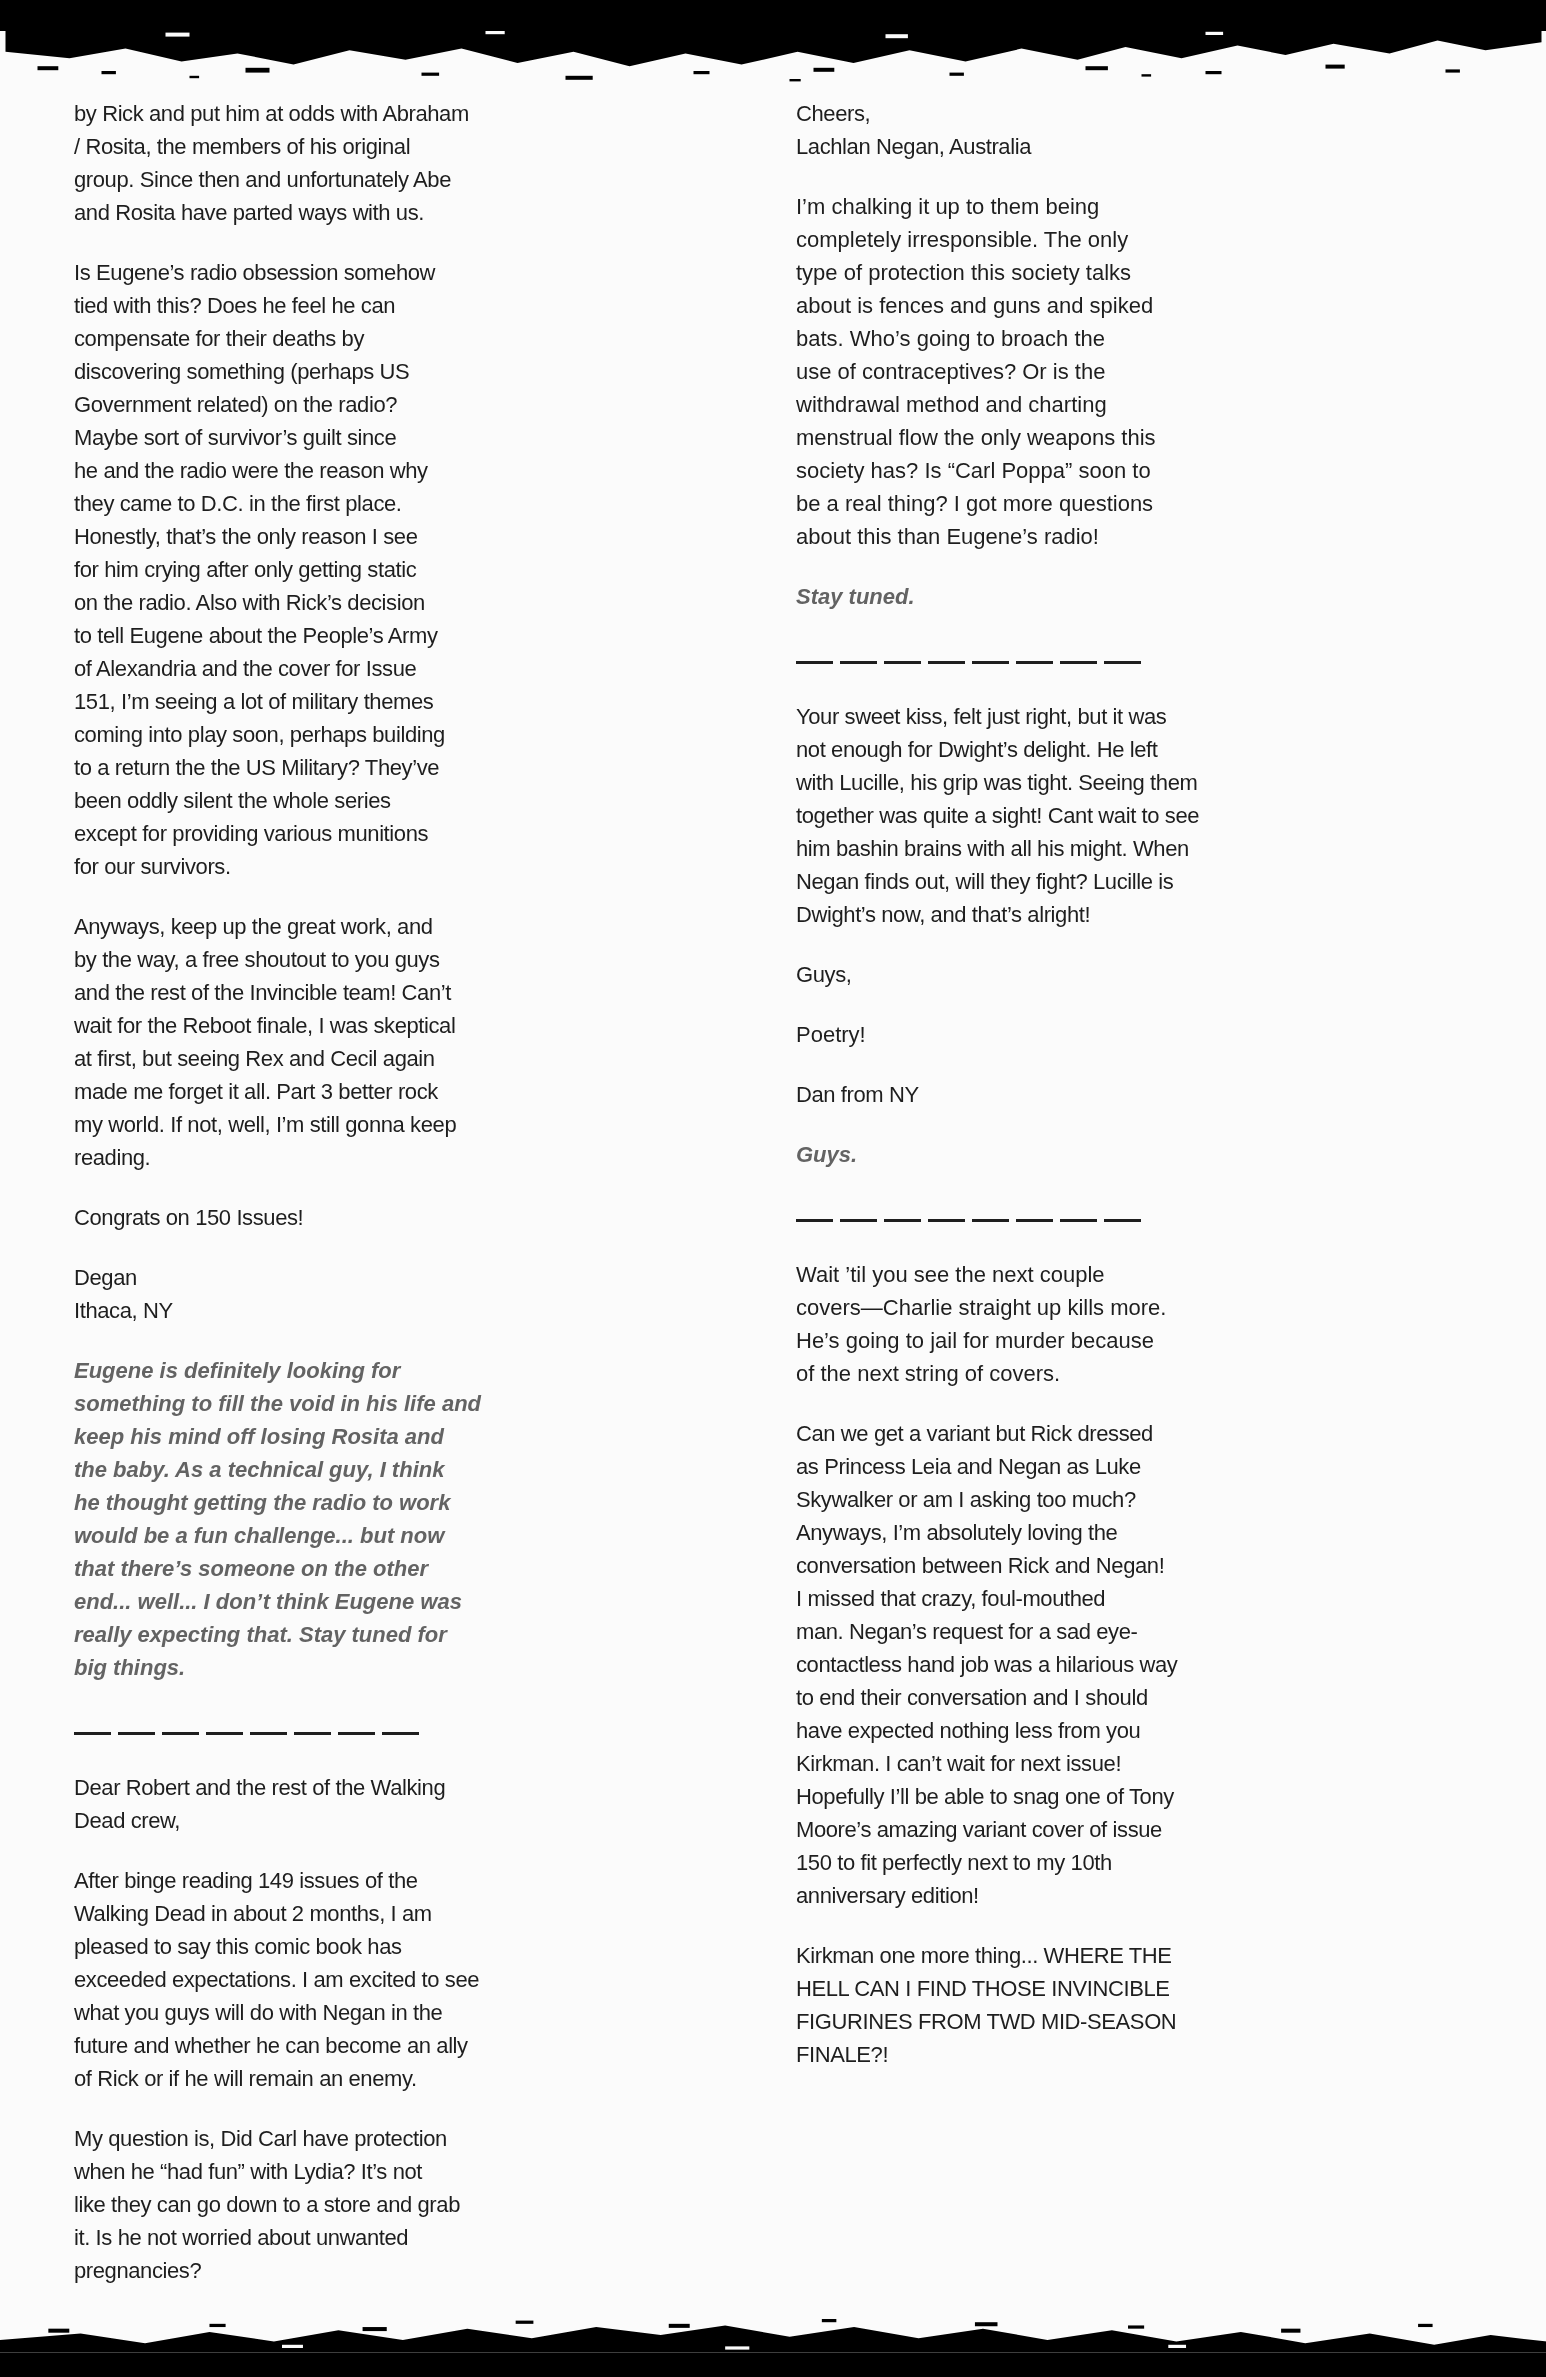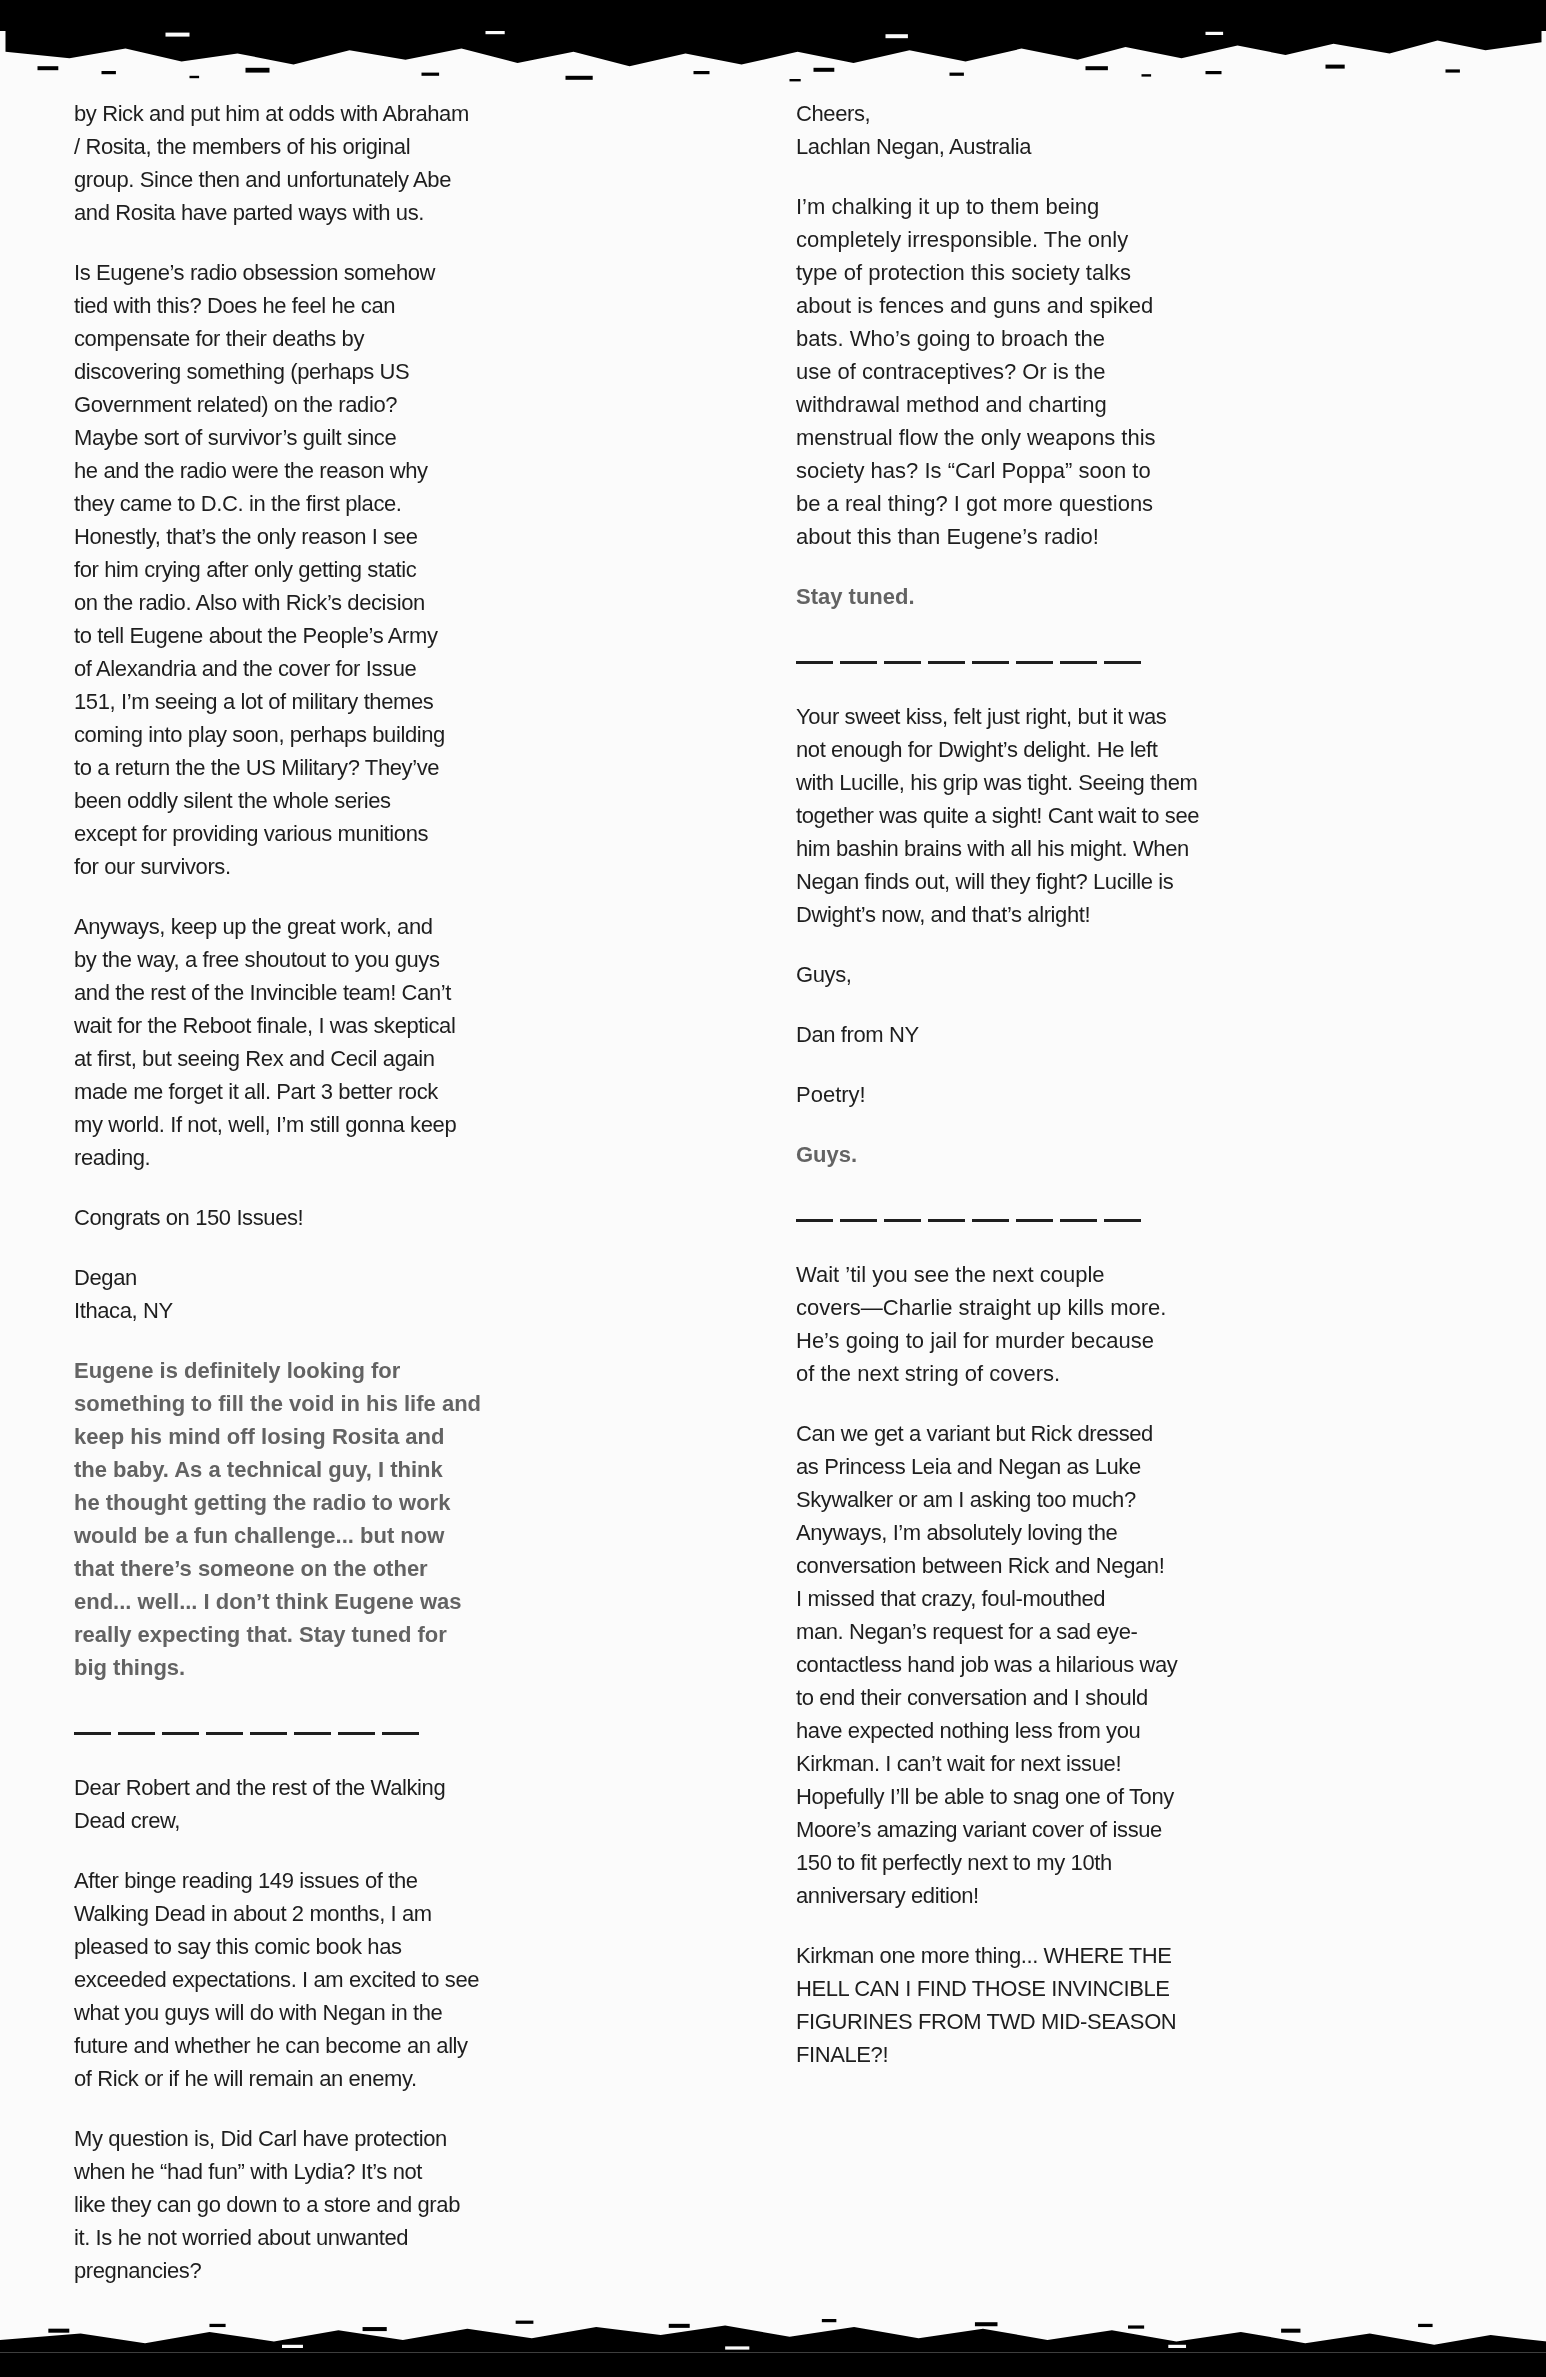--- a/index.html
+++ b/index.html
@@ -39,20 +39,21 @@
   .para{
     white-space:pre-line;
     margin:0 0 27px 0;
   }
   .para.bold{
     font-weight:400;
     letter-spacing:0;
   }
   .para.gray{
     font-weight:700;
+    font-style:italic;
     color:var(--gray);
     letter-spacing:0;
   }
   .divider{
     height:33px;
     margin:0 0 27px 0;
     position:relative;
   }
   .divider::before{
     content:"";
@@ -170,22 +171,22 @@
     <div class="para gray">Stay tuned.</div>
     <div class="divider"></div>
     <div class="para normal">Your sweet kiss, felt just right, but it was
 not enough for Dwight’s delight. He left
 with Lucille, his grip was tight. Seeing them
 together was quite a sight! Cant wait to see
 him bashin brains with all his might. When
 Negan finds out, will they fight? Lucille is
 Dwight’s now, and that’s alright!</div>
     <div class="para normal">Guys,</div>
+    <div class="para bold">Poetry!</div>
     <div class="para normal">Dan from NY</div>
-    <div class="para bold">Poetry!</div>
     <div class="para gray">Guys.</div>
     <div class="divider"></div>
     <div class="para bold">Wait ’til you see the next couple
 covers—Charlie straight up kills more.
 He’s going to jail for murder because
 of the next string of covers.</div>
     <div class="para normal">Can we get a variant but Rick dressed
 as Princess Leia and Negan as Luke
 Skywalker or am I asking too much?
 Anyways, I’m absolutely loving the

